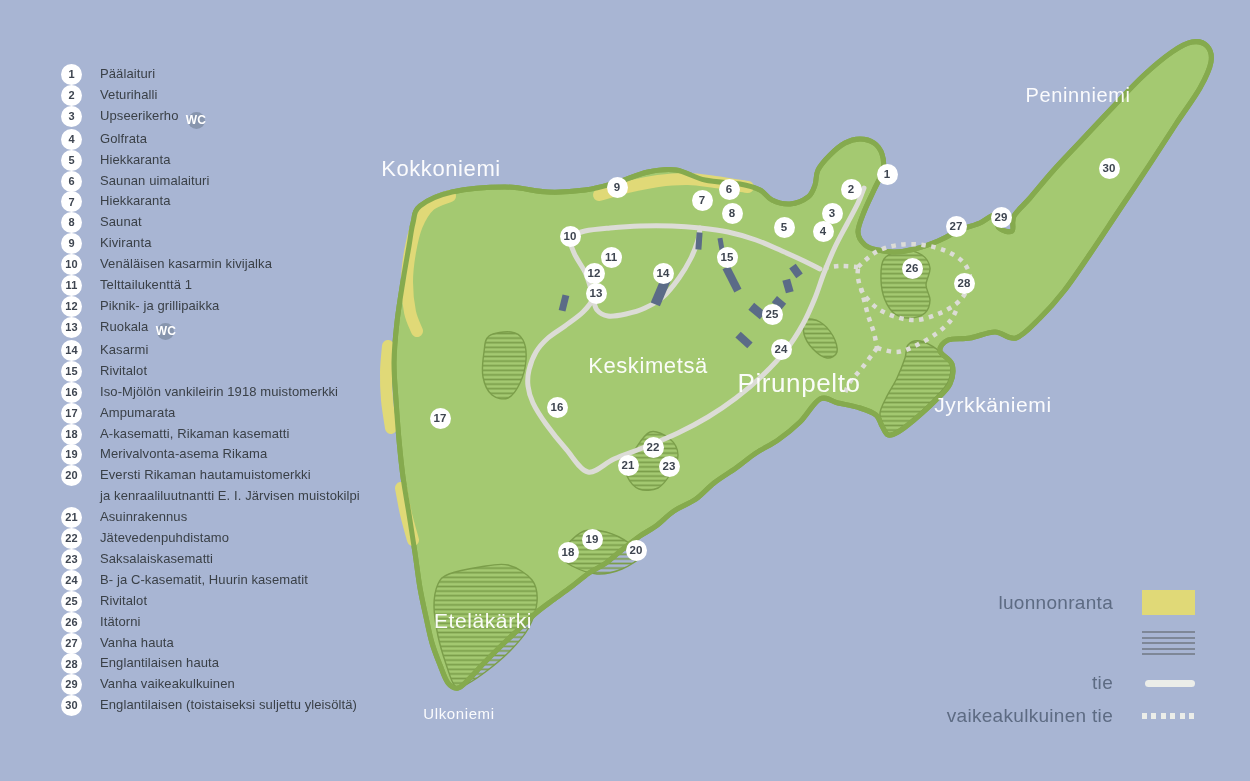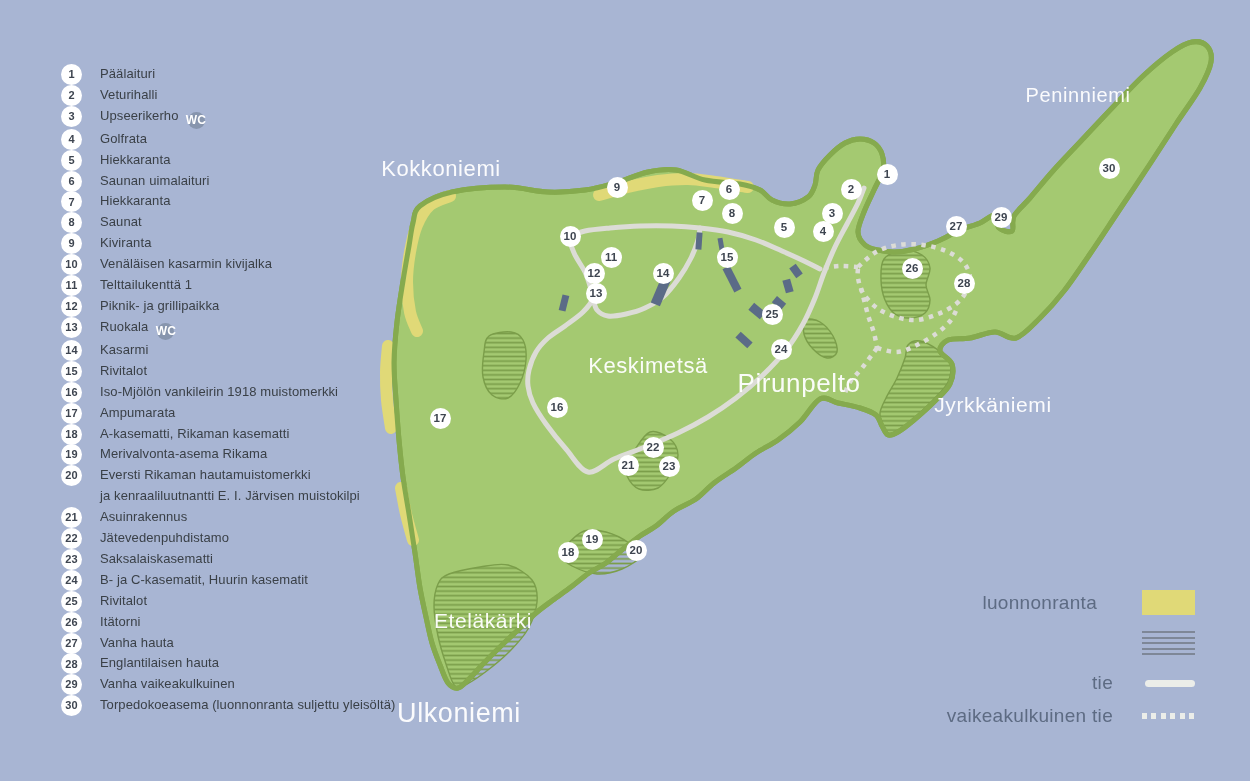--- a/index.html
+++ b/index.html
@@ -117,21 +117,21 @@
       <div class="map-marker" style="left: 990.5px; top: 206.5px;">29</div>
       <div class="map-marker" style="left: 1098.5px; top: 157.5px;">30</div>
     </div>
   <div id="labels-layer">
       <div class="region-label" style="left: 441px; top: 169px; font-size: 22px;">Kokkoniemi</div>
       <div class="region-label" style="left: 1078px; top: 95px; font-size: 20px;">Peninniemi</div>
       <div class="region-label" style="left: 648px; top: 366px; font-size: 22px;">Keskimetsä</div>
       <div class="region-label" style="left: 799px; top: 383px; font-size: 26px;">Pirunpelto</div>
       <div class="region-label" style="left: 993px; top: 405px; font-size: 21px;">Jyrkkäniemi</div>
       <div class="region-label" style="left: 483px; top: 621px; font-size: 21px;">Eteläkärki</div>
-      <div class="region-label" style="left: 459px; top: 713px; font-size: 27px;">Ulkoniemi</div>
+      <div class="region-label" style="left: 459px; top: 713px; font-size: 15px;">Ulkoniemi</div>
     </div>
 
   <div id="poi-list">
       <div class="poi-item"><span class="poi-num">1</span><span>Päälaituri</span></div>
       <div class="poi-item"><span class="poi-num">2</span><span>Veturihalli</span></div>
       <div class="poi-item"><span class="poi-num">3</span><span>Upseerikerho</span><span class="wc-badge">WC</span></div>
       <div class="poi-item"><span class="poi-num">4</span><span>Golfrata</span></div>
       <div class="poi-item"><span class="poi-num">5</span><span>Hiekkaranta</span></div>
       <div class="poi-item"><span class="poi-num">6</span><span>Saunan uimalaituri</span></div>
       <div class="poi-item"><span class="poi-num">7</span><span>Hiekkaranta</span></div>
@@ -150,26 +150,26 @@
       <div class="poi-item"><span class="poi-num">20</span><span>Eversti Rikaman hautamuistomerkki</span><div>ja kenraaliluutnantti E. I. Järvisen muistokilpi</div></div>
       <div class="poi-item"><span class="poi-num">21</span><span>Asuinrakennus</span></div>
       <div class="poi-item"><span class="poi-num">22</span><span>Jätevedenpuhdistamo</span></div>
       <div class="poi-item"><span class="poi-num">23</span><span>Saksalaiskasematti</span></div>
       <div class="poi-item"><span class="poi-num">24</span><span>B- ja C-kasematit, Huurin kasematit</span></div>
       <div class="poi-item"><span class="poi-num">25</span><span>Rivitalot</span></div>
       <div class="poi-item"><span class="poi-num">26</span><span>Itätorni</span></div>
       <div class="poi-item"><span class="poi-num">27</span><span>Vanha hauta</span></div>
       <div class="poi-item"><span class="poi-num">28</span><span>Englantilaisen hauta</span></div>
       <div class="poi-item"><span class="poi-num">29</span><span>Vanha vaikeakulkuinen</span></div>
-      <div class="poi-item"><span class="poi-num">30</span><span>Torpedokoeasema (luonnonranta suljettu yleisöltä)</span></div>
+      <div class="poi-item"><span class="poi-num">30</span><span>Englantilaisen (toistaiseksi suljettu yleisöltä)</span></div>
     </div>
 
 
   <div id="map-legend">
-      <div class="mk-row" style="top: 590px; gap: 16px;">
+      <div class="mk-row" style="top: 590px;">
         <span class="mk-label">luonnonranta</span>
         <span class="mk-swatch beach"></span>
       </div>
       <div class="mk-row" style="top: 631px;">
         <span class="mk-swatch fenced"></span>
       </div>
       <div class="mk-row" style="top: 672px;">
         <span class="mk-label">tie</span>
         <span class="mk-swatch road"></span>
       </div>

